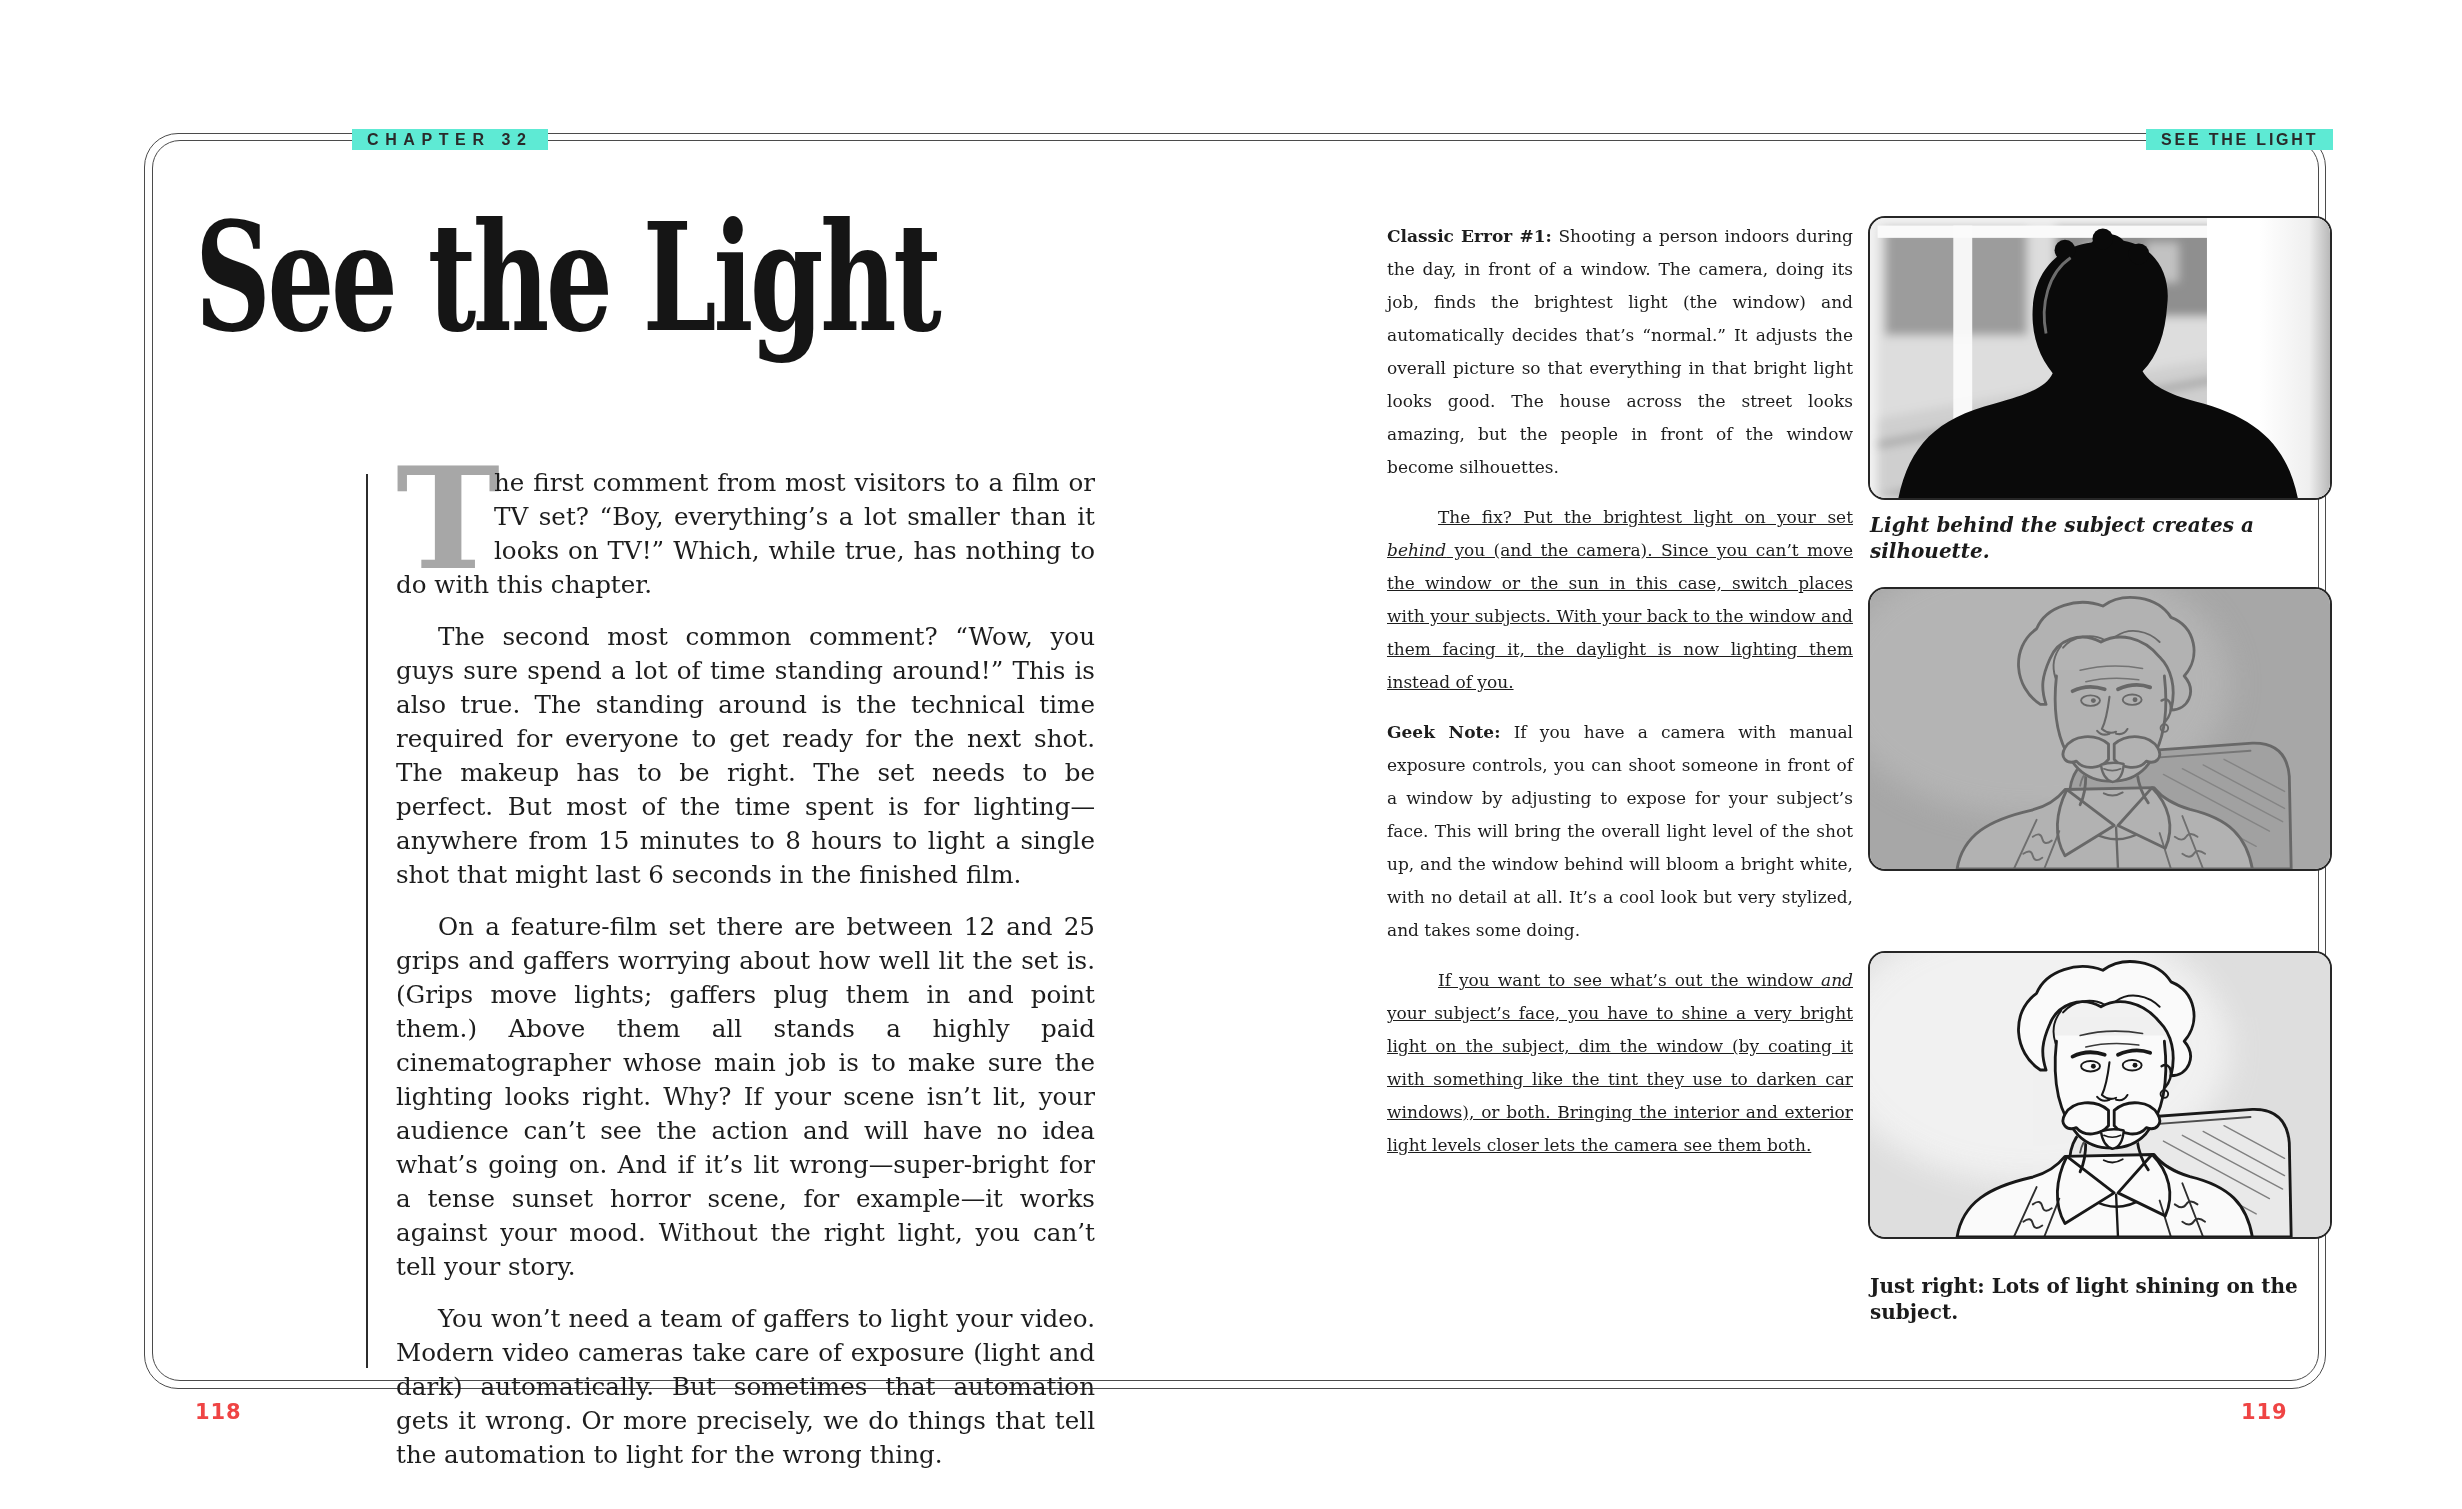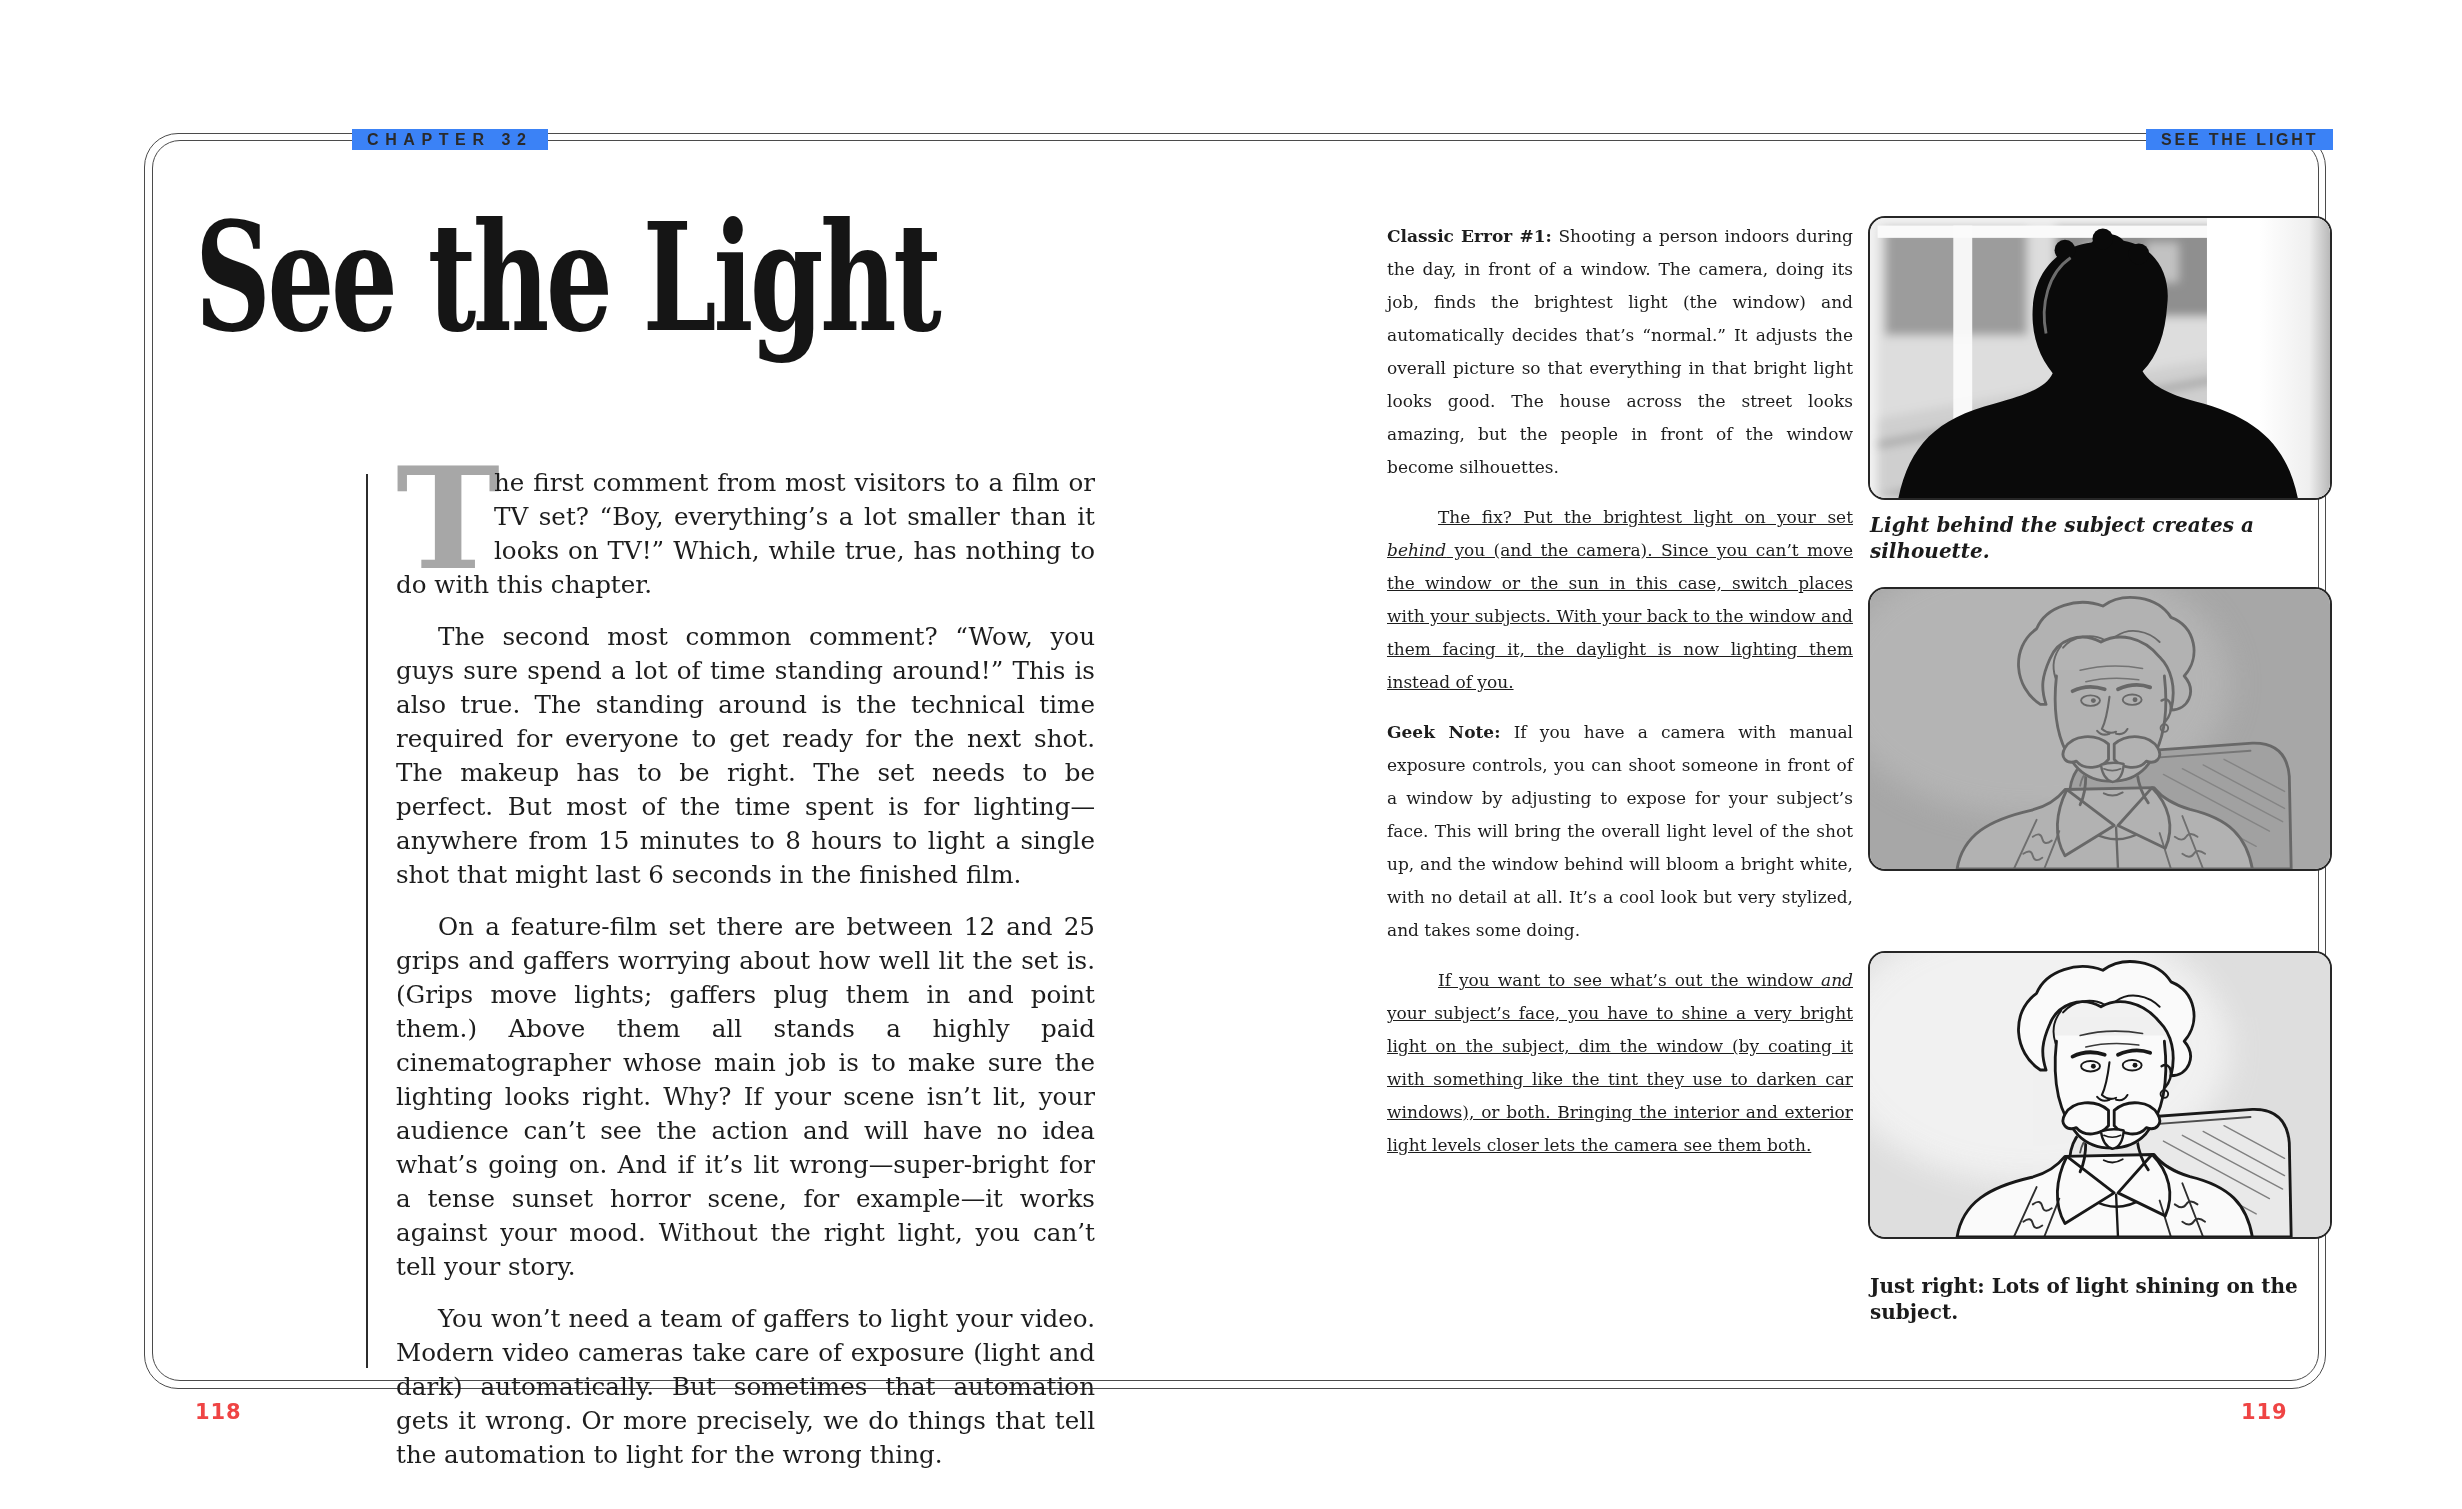--- a/index.html
+++ b/index.html
@@ -6,21 +6,21 @@
   .spread{position:relative;width:2462px;height:1510px;background:#ffffff;
           font-family:"DejaVu Serif",serif;color:#1d1d1d;overflow:hidden;}
 
   
   .border-outer{position:absolute;left:144px;top:133px;width:2180px;height:1254px;
                 border:1.9px solid #4b4b4b;border-radius:34px;}
   .border-inner{position:absolute;left:152px;top:140px;width:2165px;height:1239px;
                 border:1.9px solid #4b4b4b;border-radius:28px;}
 
   
-  .running-head{position:absolute;top:129px;z-index:3;background:#3b82f6;padding:0 15px;
+  .running-head{position:absolute;top:129px;z-index:3;background:#5eead4;padding:0 15px;
                 font-family:"Liberation Sans",sans-serif;font-weight:bold;color:#2a2a2a;
                 font-size:16px;line-height:21px;white-space:nowrap;}
   .rh-left{left:352px;letter-spacing:6.6px;}
   .rh-right{left:2146px;letter-spacing:2.8px;}
 
   
   .page-num{position:absolute;top:1400px;font-family:"DejaVu Sans",sans-serif;
             font-weight:bold;font-size:21px;color:#ef4444;letter-spacing:0.9px;}
   .pn-left{left:195px;}
   .pn-right{left:2241px;}

